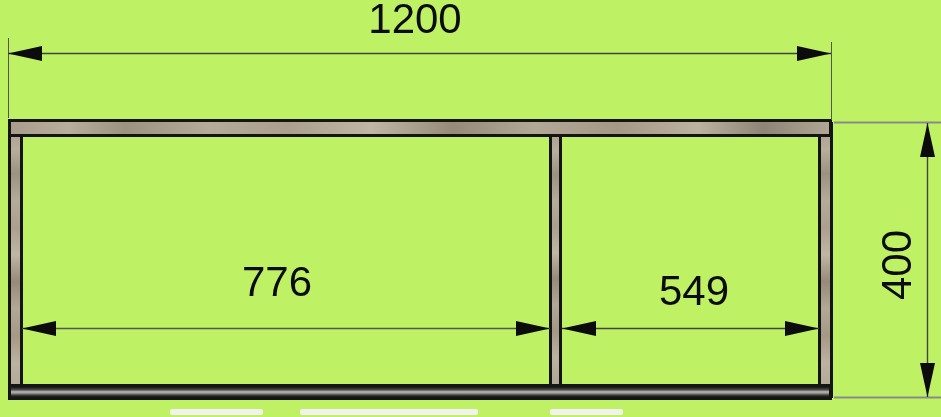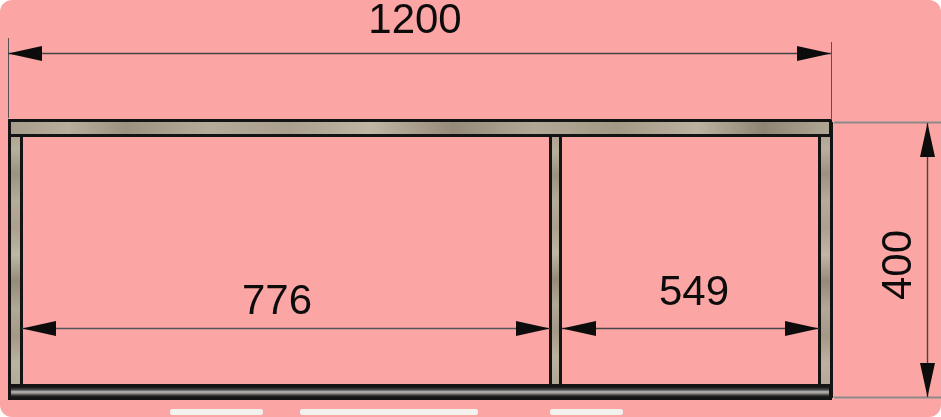--- a/index.html
+++ b/index.html
@@ -1,23 +1,22 @@
 <!DOCTYPE html>
 <html><head>
 <meta charset="utf-8">
 <style>
   html, body { margin: 0; padding: 0; background: #ffffff; }
   .canvas {
     position: relative;
     width: 941px;
     height: 417px;
-    background: #fca5a5;
+    background: #bef264;
     overflow: hidden;
     font-family: "Liberation Sans", sans-serif;
-    border-radius: 12px;
   }
   .member {
     position: absolute;
     box-sizing: border-box;
     border: 3px solid #141414;
   }
   .wood-h {
     background: linear-gradient(90deg,
       #a89d8a 0%, #b8ae9c 7%, #9c9280 14%, #b5ab99 24%,
       #aaa08d 34%, #c0b6a4 44%, #958b78 54%, #b2a896 64%,
@@ -46,21 +45,21 @@
     position: absolute;
     width: 200px;
     height: 44px;
     line-height: 44px;
     text-align: center;
     font-size: 42px;
     color: #0c0c0c;
     white-space: nowrap;
   }
   .lbl-width  { left: 315px; top: -3px; }
-  .lbl-left   { left: 177px; top: 278px; }
+  .lbl-left   { left: 177px; top: 260px; }
   .lbl-right  { left: 594px; top: 269px; }
   .lbl-height { left: 797px; top: 243px; transform: rotate(-90deg); }
 
   .foot {
     position: absolute;
     height: 6px;
     background: #f2f1ee;
     border-radius: 2px;
   }
   .foot-1 { left: 170px; top: 409px; width: 93px; }

